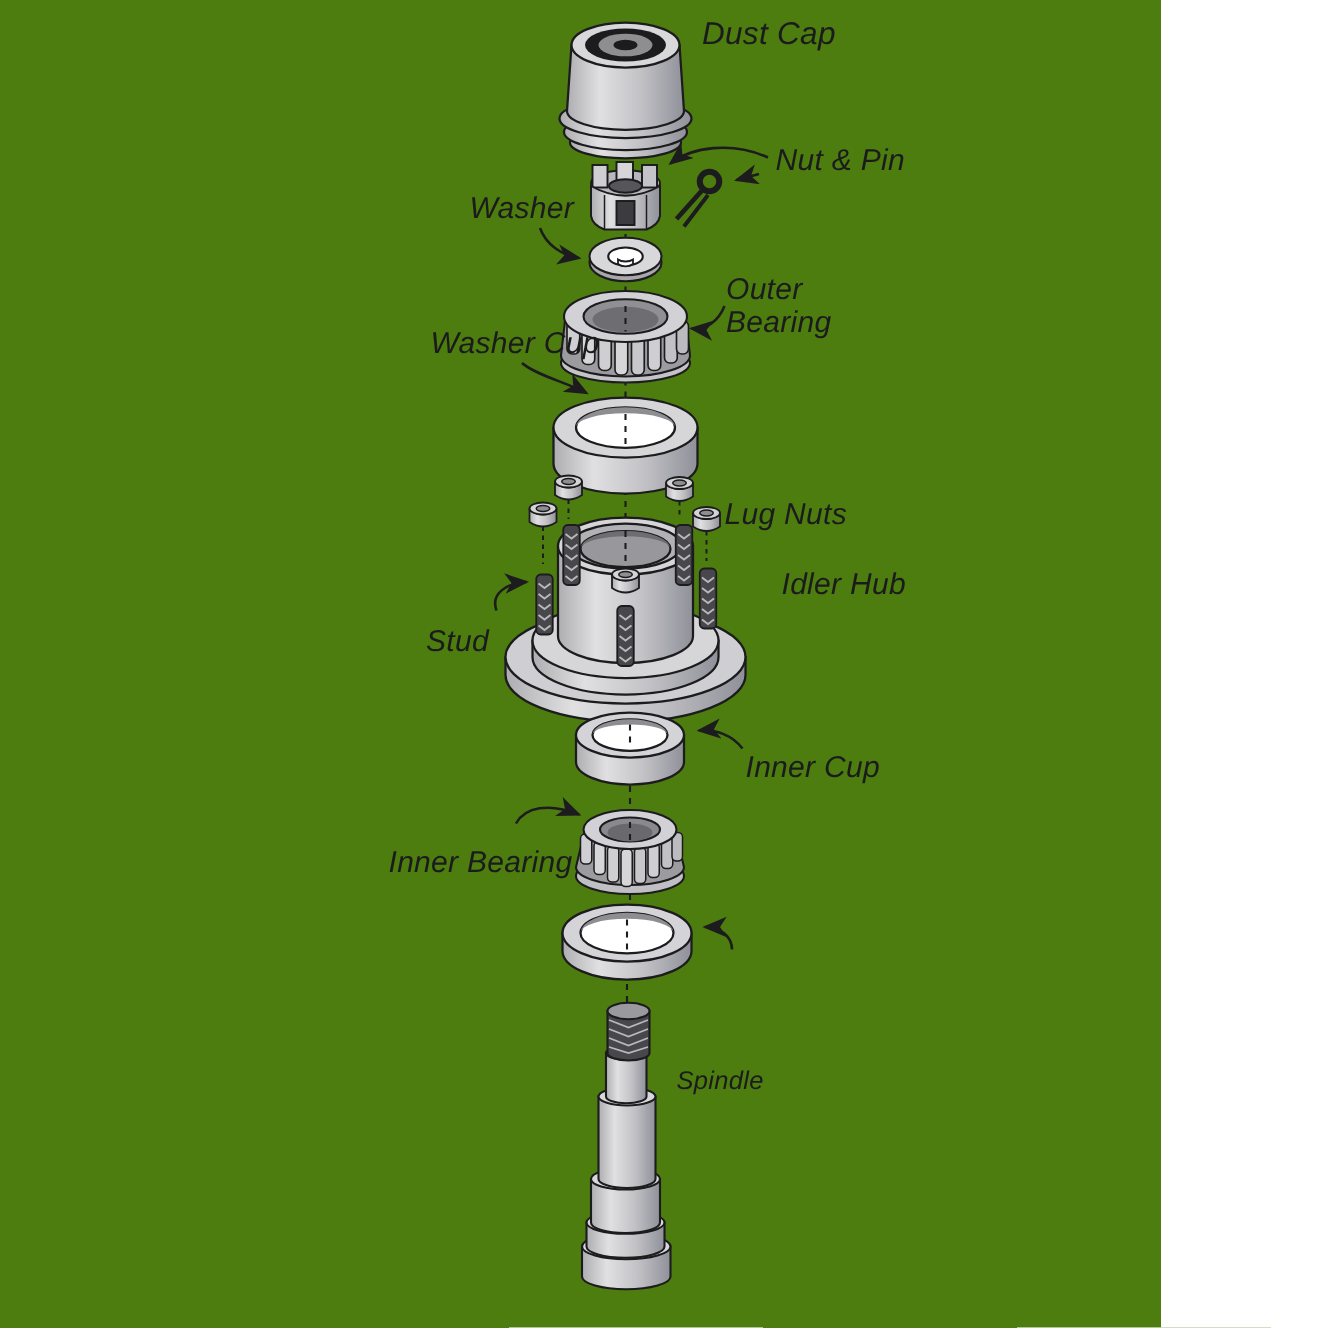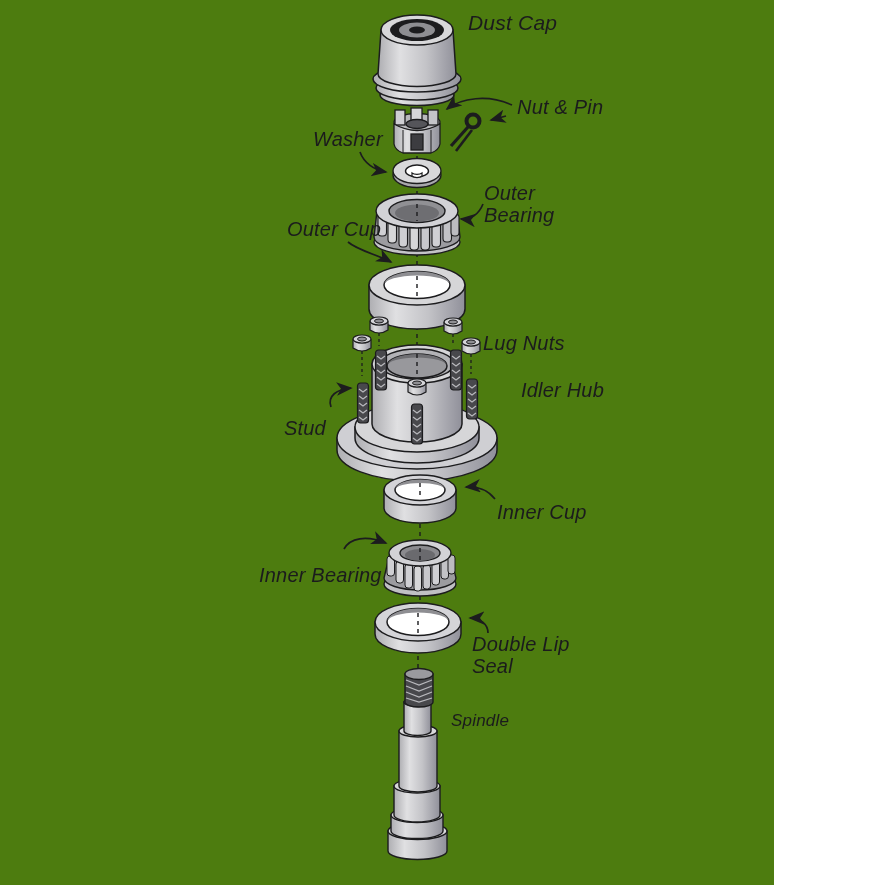--- a/index.html
+++ b/index.html
@@ -224,25 +224,21 @@
   </g>
 </svg>
 
   <div class="part-label" style="left:468px;top:12px;font-size:21px;">Dust Cap</div>
   <div class="part-label" style="left:517px;top:84px;margin-top:12px;">Nut &amp; Pin</div>
   <div class="part-label" style="left:313px;top:128px;">Washer</div>
   <div class="part-label" style="left:484px;top:166px;margin-top:16px;">
     <div>Outer</div>
     <div>Bearing</div>
   </div>
-  <div class="part-label" style="left:287px;top:218px;">Outer Cup</div>
+  <div class="part-label" style="left:287px;top:218px;">Washer Cup</div>
   <div class="part-label" style="left:483px;top:316px;margin-top:16px;">Lug Nuts</div>
   <div class="part-label" style="left:521px;top:379px;">Idler Hub</div>
   <div class="part-label" style="left:284px;top:417px;">Stud</div>
   <div class="part-label" style="left:497px;top:487px;margin-top:14px;">Inner Cup</div>
   <div class="part-label" style="left:259px;top:564px;">Inner Bearing</div>
-  <div class="part-label" style="left:472px;top:633px;">
-    <div>Double Lip</div>
-    <div>Seal</div>
-  </div>
   <div class="part-label" style="left:451px;top:710px;font-size:17px;">Spindle</div>
 
 </div>
 
 </body></html>

